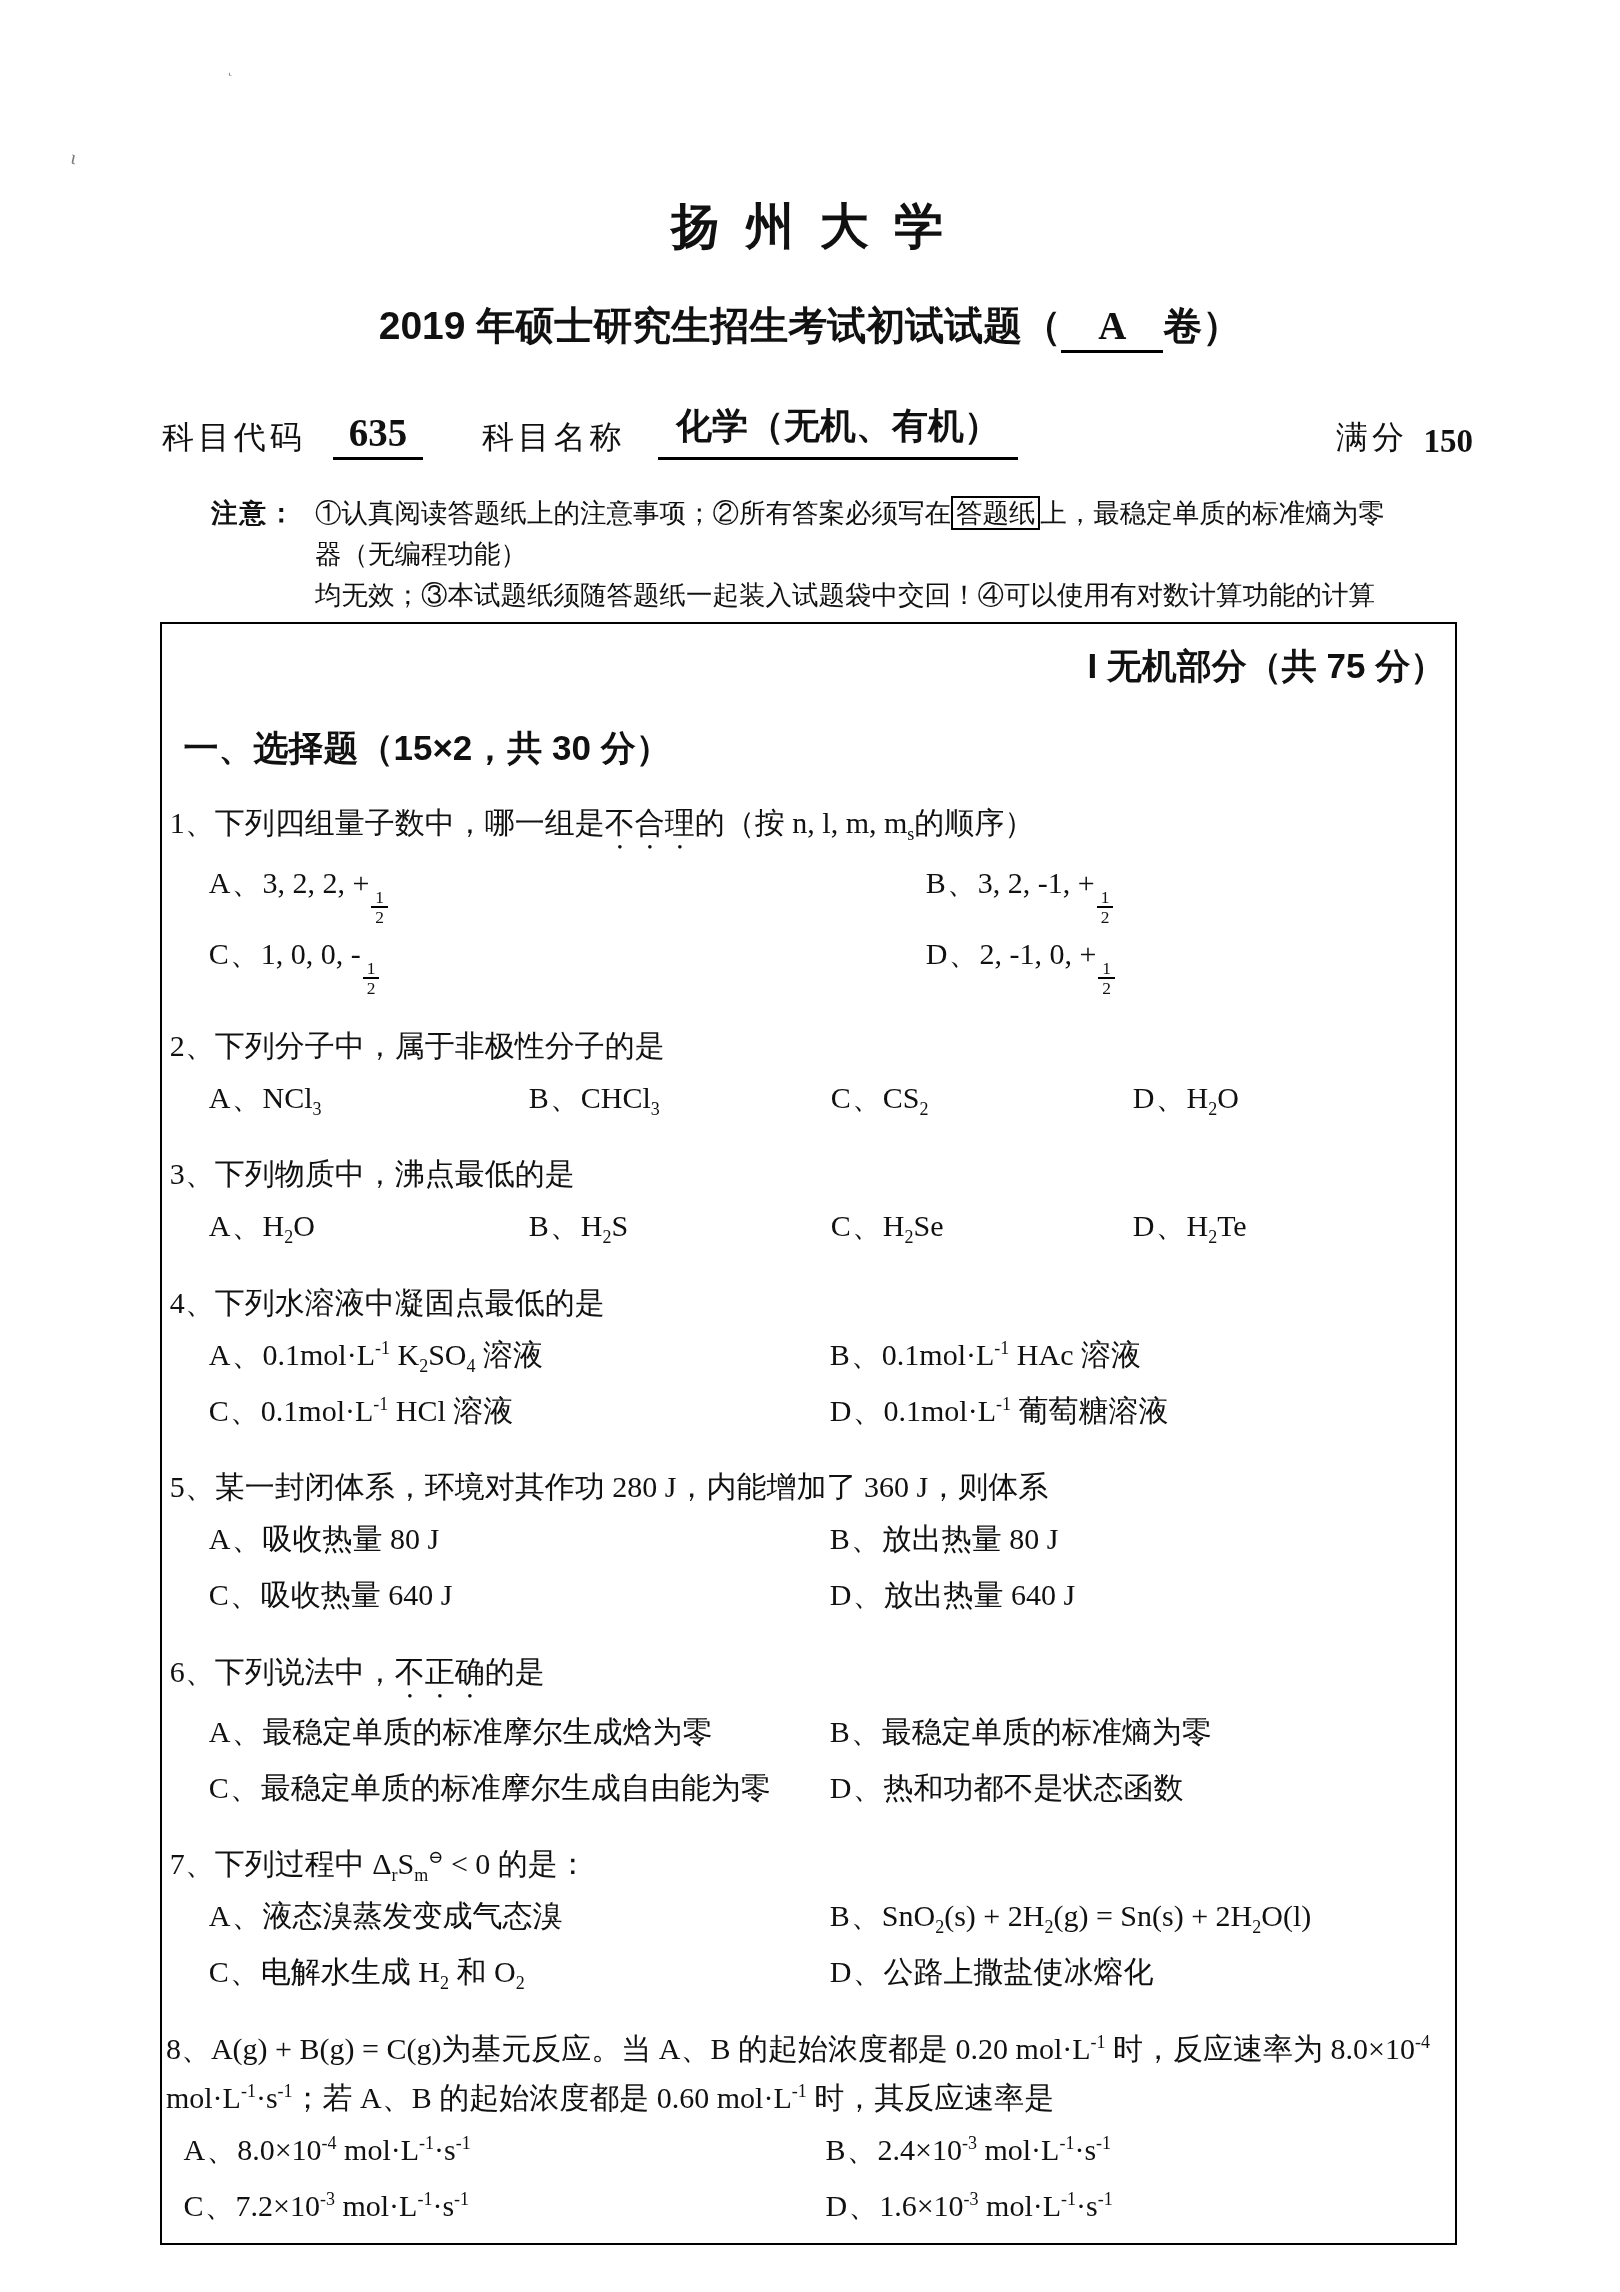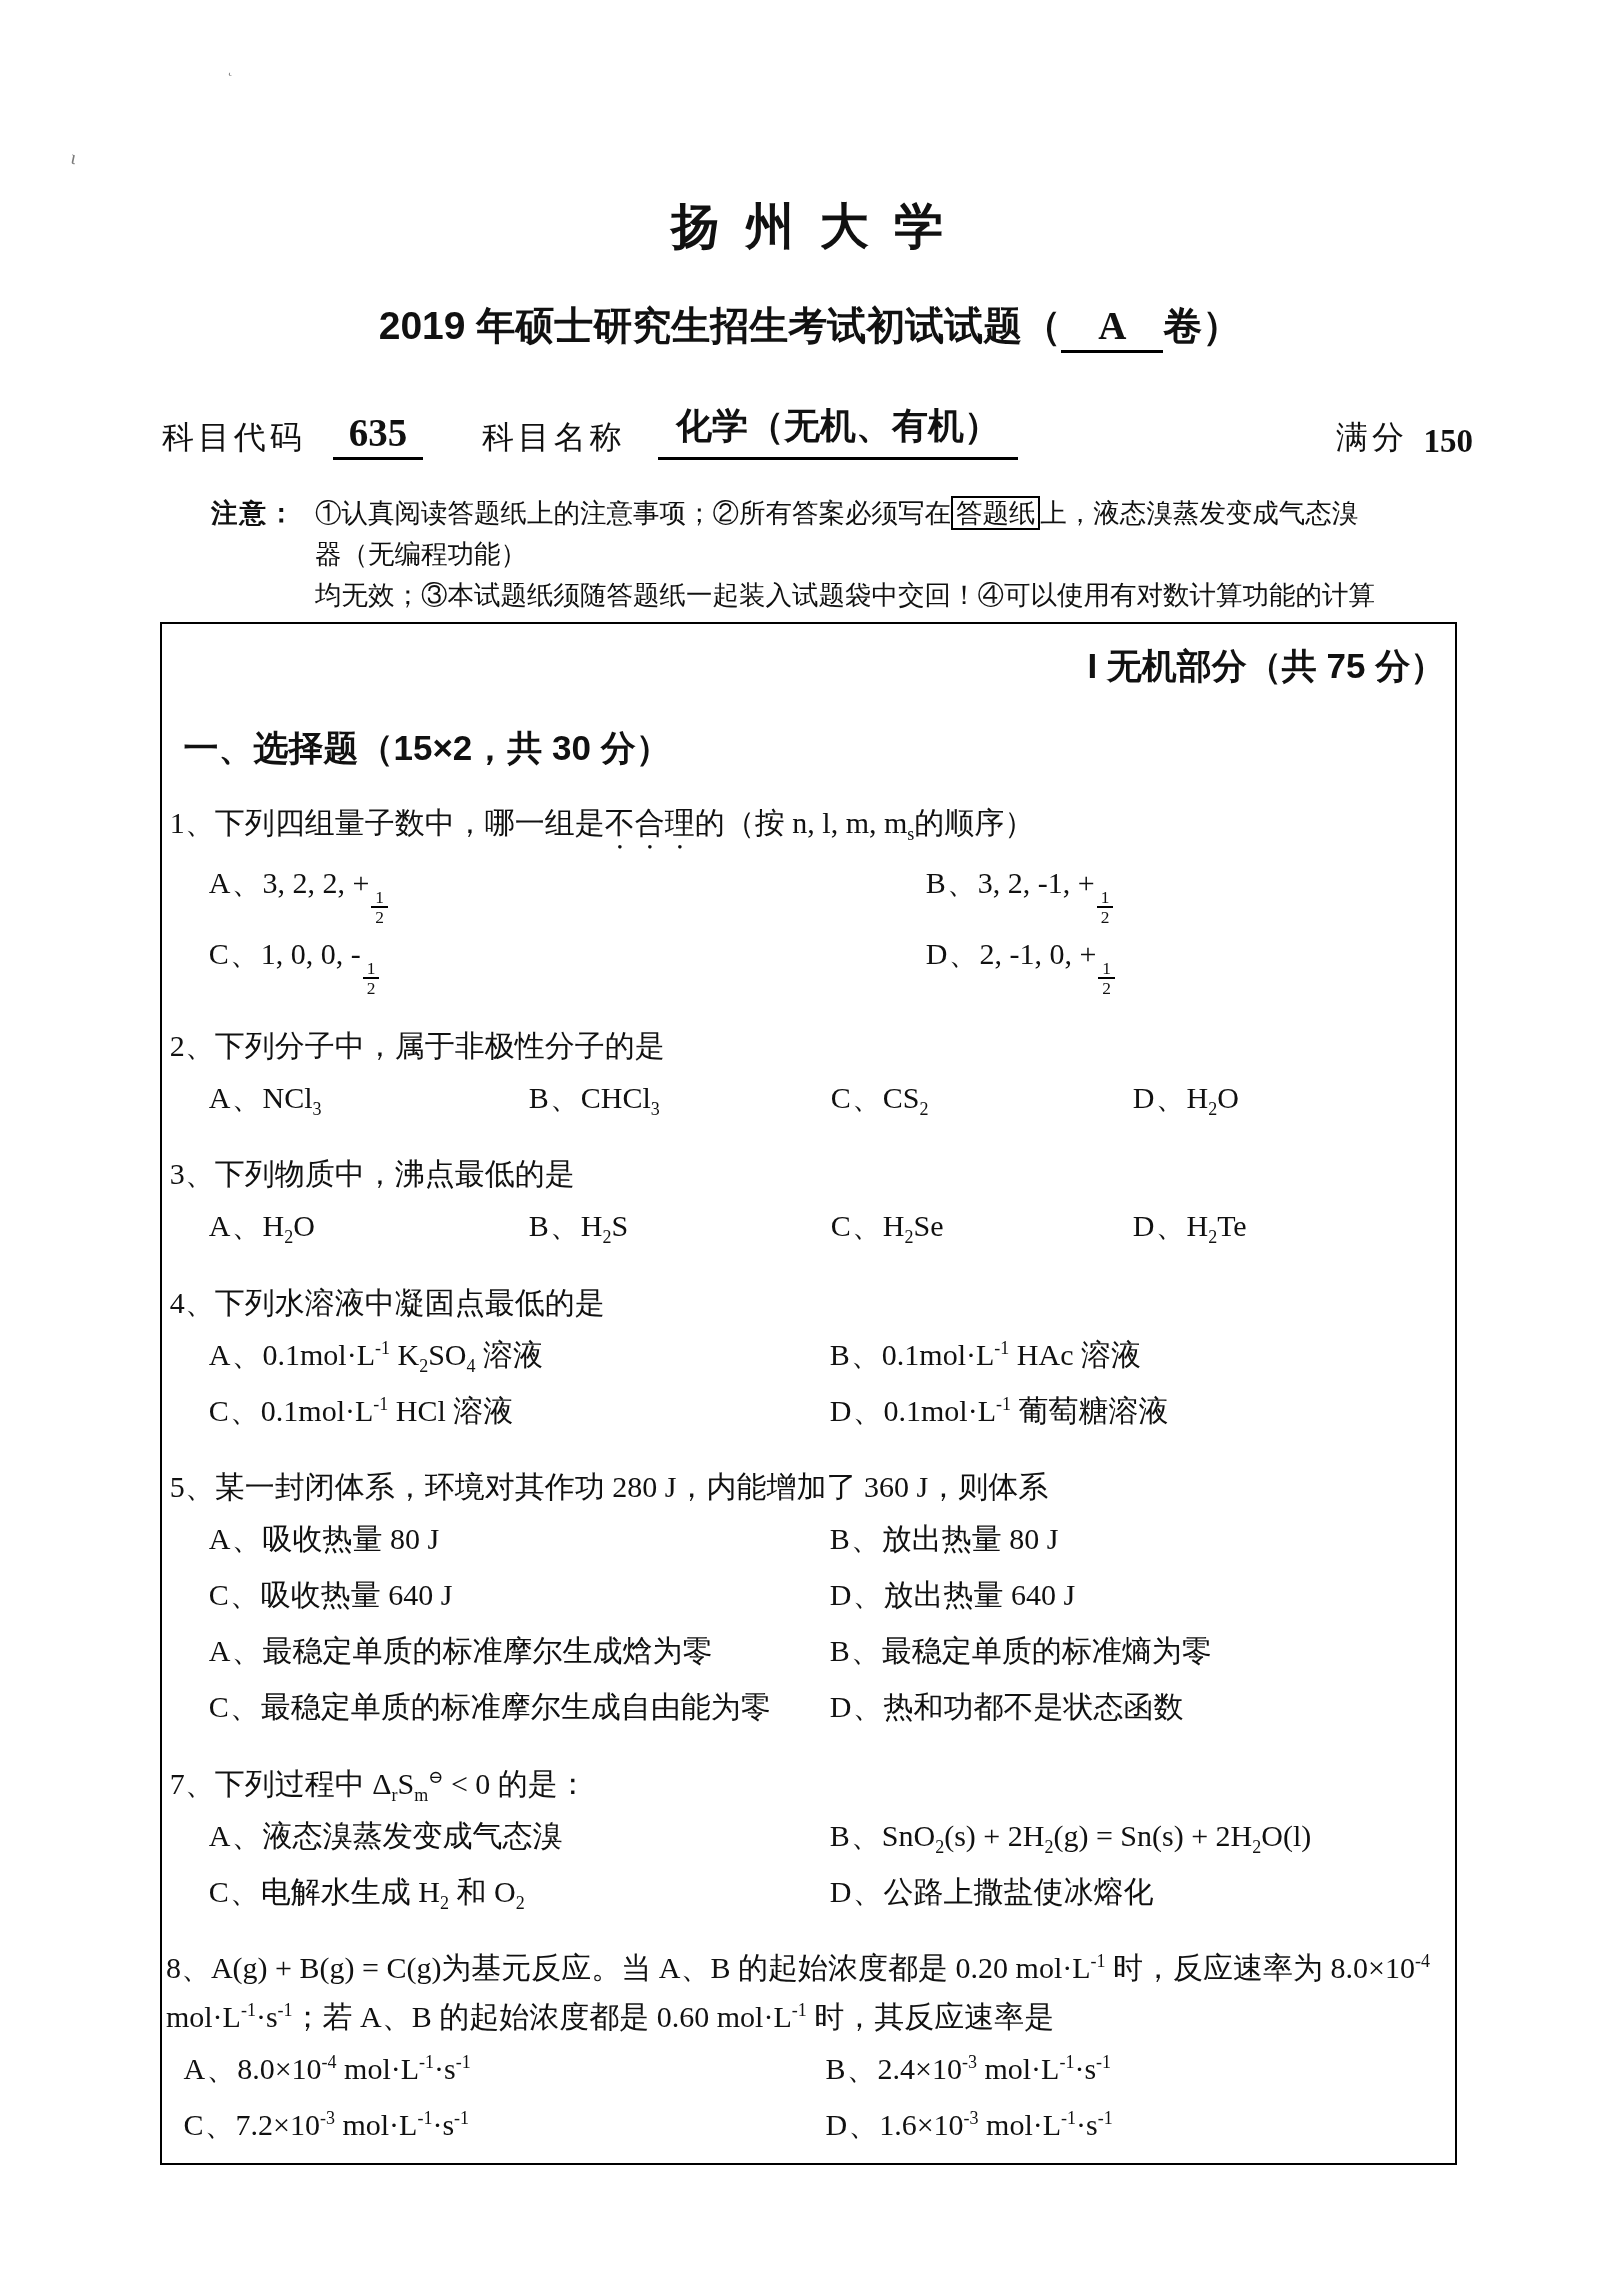--- a/index.html
+++ b/index.html
@@ -118,21 +118,21 @@
   <span class="subject-name">化学（无机、有机）</span>
   <span class="score-wrap">
     <span class="subj-label">满分</span>
     <span class="full-score">150</span>
   </span>
 </div>
 
 <div class="notice">
   <div class="notice-label">注意：</div>
   <div class="notice-body">
-    <div><span>①认真阅读答题纸上的注意事项；②所有答案必须写在</span><span class="boxed">答题纸</span><span>上，液态溴蒸发变成气态溴</span></div>
+    <div><span>①认真阅读答题纸上的注意事项；②所有答案必须写在</span><span class="boxed">答题纸</span><span>上，最稳定单质的标准熵为零</span></div>
     <div>器（无编程功能）</div>
     <div>均无效；③本试题纸须随答题纸一起装入试题袋中交回！④可以使用有对数计算功能的计算</div>
   </div>
 </div>
 
 <div class="main-box">
   <div class="part-title">I 无机部分（共 75 分）</div>
   <div class="subsection-title">一、选择题（15×2，共 30 分）</div>
   <div id="question-list">
       <div class="question q1">
@@ -186,20 +186,21 @@
       <div class="question q5">
         <div class="stem">5、某一封闭体系，环境对其作功 280 J，内能增加了 360 J，则体系</div>
         <div class="options cols2">
           <div class="option"><span class="opt-label">A、</span><span class="opt-text">吸收热量 80 J</span></div>
           <div class="option"><span class="opt-label">B、</span><span class="opt-text">放出热量 80 J</span></div>
           <div class="option"><span class="opt-label">C、</span><span class="opt-text">吸收热量 640 J</span></div>
           <div class="option"><span class="opt-label">D、</span><span class="opt-text">放出热量 640 J</span></div>
         </div>
       </div>
       <div class="question q6">
+        <div class="stem">6、下列说法中，<span class="em-dot">不正确</span>的是</div>
         <div class="options cols2">
           <div class="option"><span class="opt-label">A、</span><span class="opt-text">最稳定单质的标准摩尔生成焓为零</span></div>
           <div class="option"><span class="opt-label">B、</span><span class="opt-text">最稳定单质的标准熵为零</span></div>
           <div class="option"><span class="opt-label">C、</span><span class="opt-text">最稳定单质的标准摩尔生成自由能为零</span></div>
           <div class="option"><span class="opt-label">D、</span><span class="opt-text">热和功都不是状态函数</span></div>
         </div>
       </div>
       <div class="question q7">
         <div class="stem">7、下列过程中 Δ<sub>r</sub>S<sub>m</sub><sup>⊖</sup> &lt; 0 的是：</div>
         <div class="options cols2">

